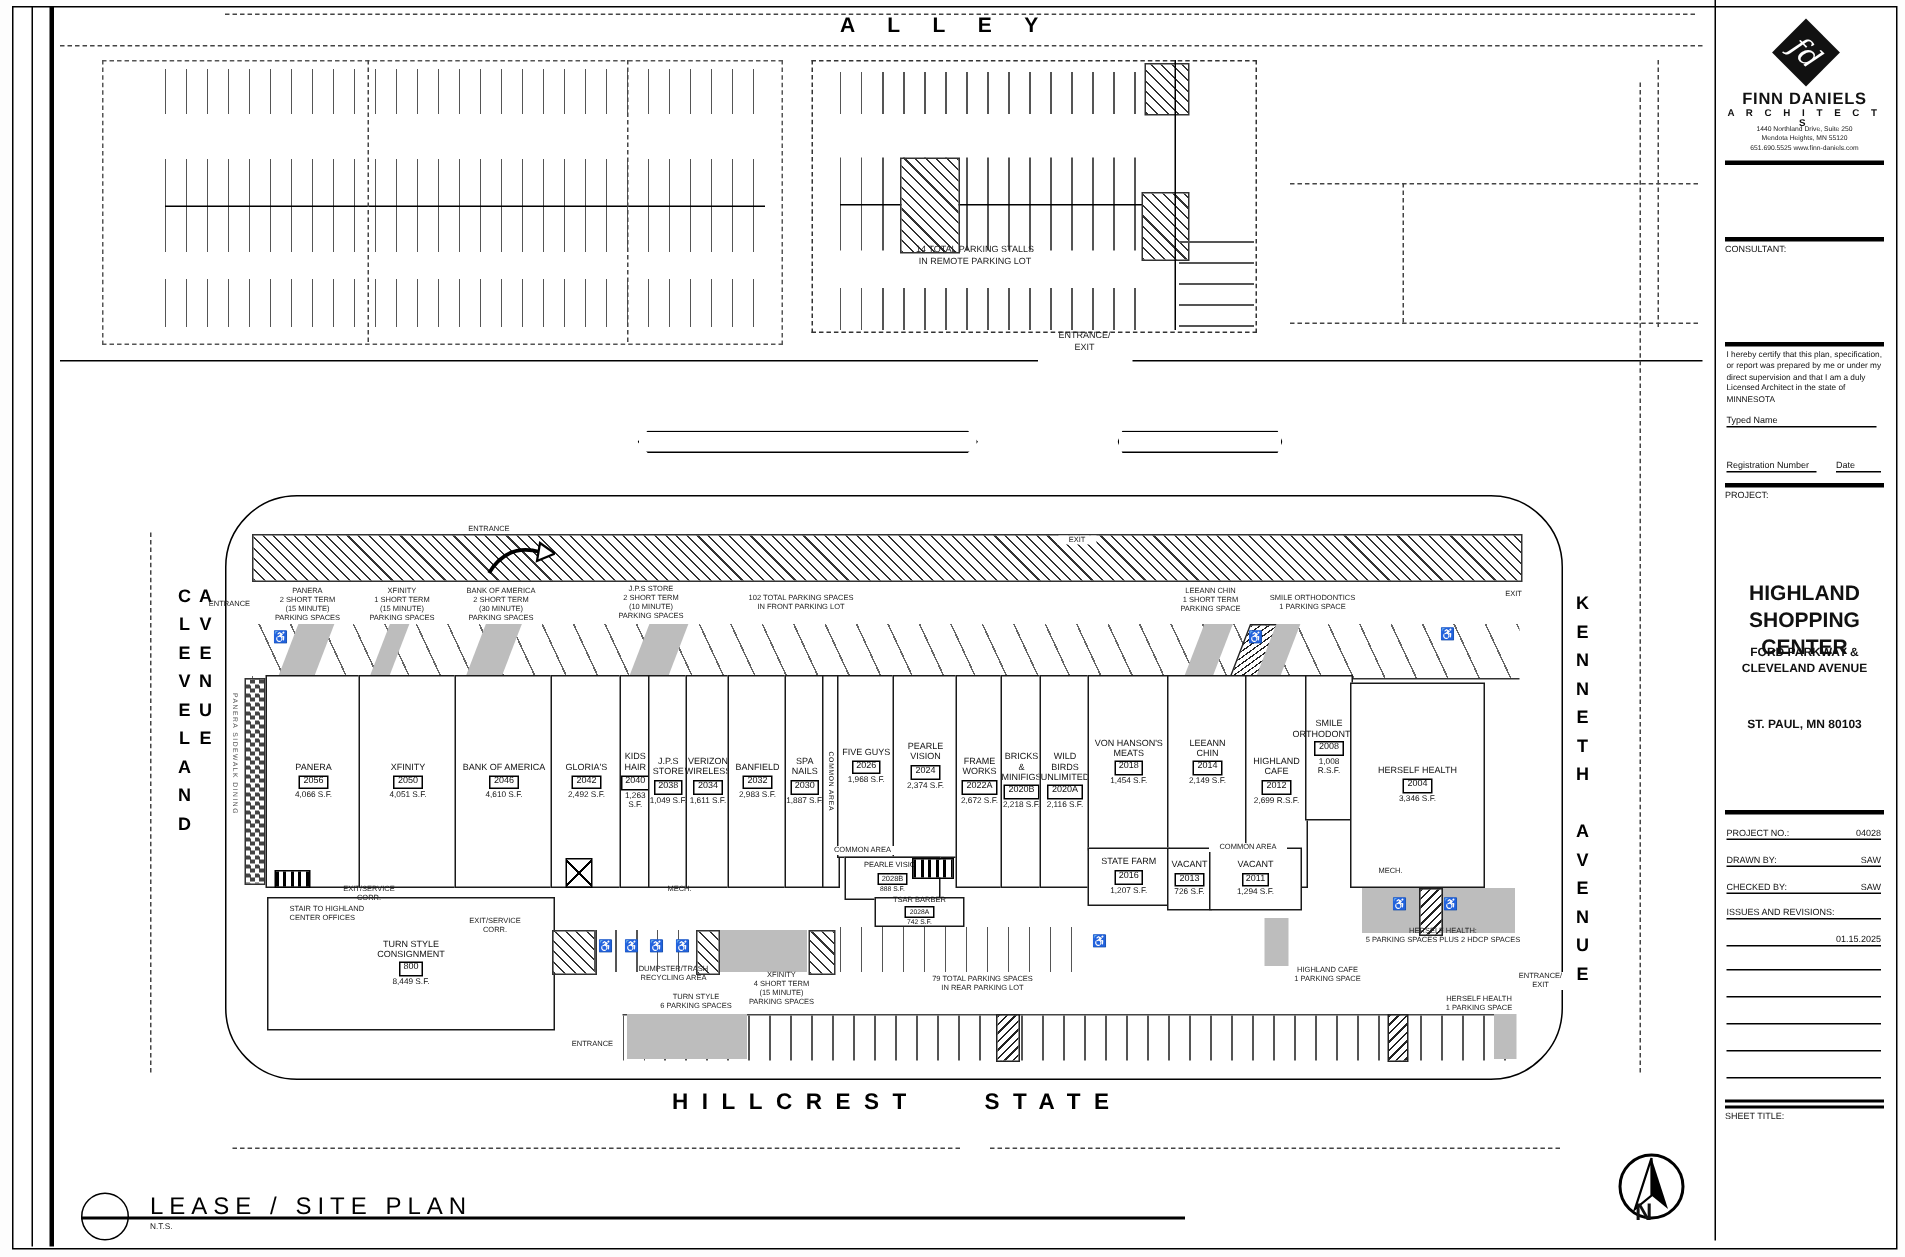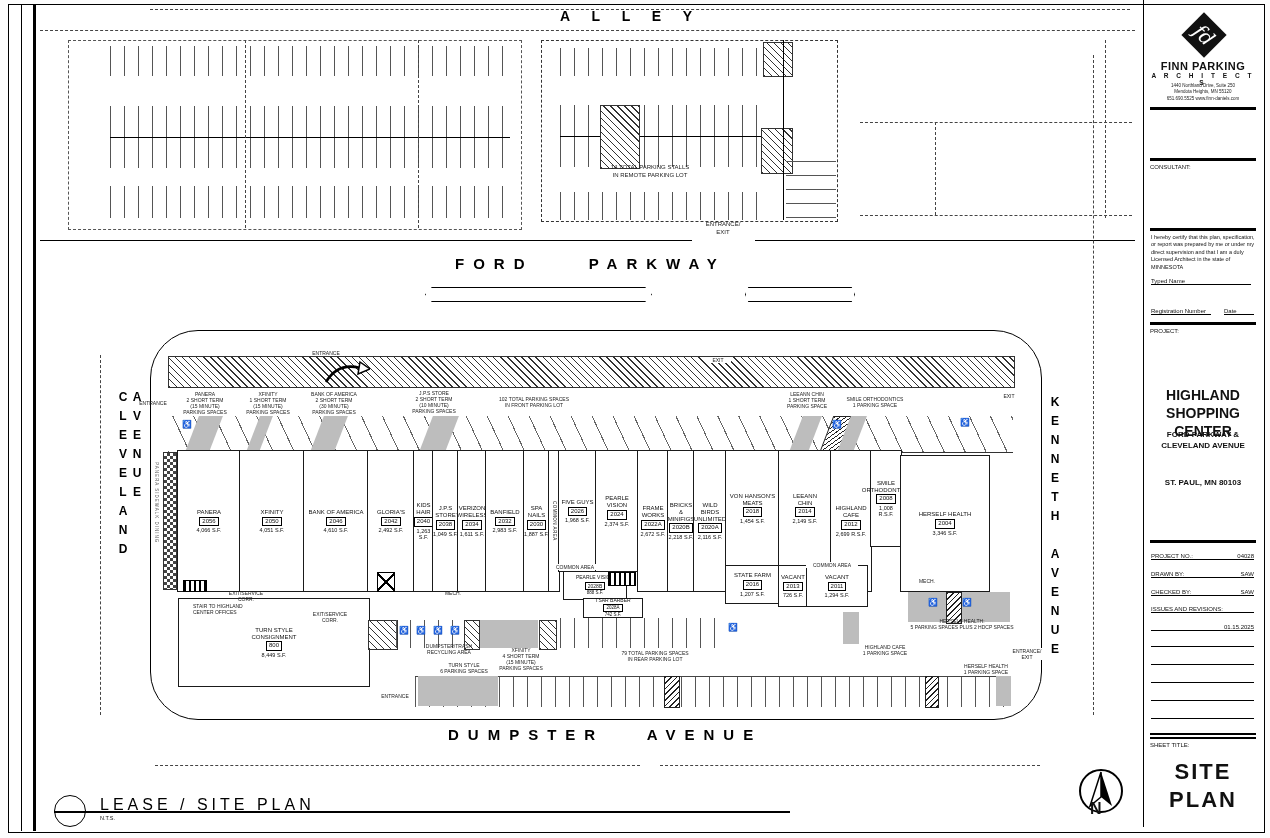--- a/index.html
+++ b/index.html
@@ -77,21 +77,20 @@
 IN REMOTE PARKING LOT</div>
   <div class="a t" style="left:700px;top:221px;width:46px;">ENTRANCE/
 EXIT</div>
   <div class="a hd" style="left:860px;top:122px;width:272px;"></div>
   <div class="a hd" style="left:860px;top:215px;width:272px;"></div>
   <div class="a vd" style="left:935px;top:122px;height:93px;"></div>
   <div class="a vd" style="left:1105px;top:40px;height:178px;"></div>
 
   <div class="a hl" style="left:40px;top:240px;width:652px;"></div>
   <div class="a hl" style="left:755px;top:240px;width:380px;"></div>
-  <div class="a street-h" style="left:455px;top:255px;word-spacing:42px;">FORD   PARKWAY</div>
   <div class="a median" style="left:425px;top:287px;width:225px;height:13px;"></div>
   <div class="a median" style="left:745px;top:287px;width:108px;height:13px;"></div>
 
   <div class="a vd" style="left:100px;top:355px;height:360px;"></div>
   <div class="a street-v" style="left:116px;top:390px;height:270px;">CLEVELAND AVENUE</div>
   <div class="a vd" style="left:1093px;top:55px;height:660px;"></div>
   <div class="a street-v" style="left:1048px;top:395px;height:280px;">KENNETH AVENUE</div>
 
   <div class="a site" style="left:150px;top:330px;width:890px;height:388px;"></div>
 
@@ -337,21 +336,21 @@
   <div class="a t45" style="left:856px;top:644px;width:58px;">HIGHLAND CAFE
 1 PARKING SPACE</div>
   <div class="a t45" style="left:910px;top:618px;width:104px;">HERSELF HEALTH:
 5 PARKING SPACES PLUS 2 HDCP SPACES</div>
   <div class="a t45" style="left:950px;top:663px;width:72px;">HERSELF HEALTH
 1 PARKING SPACE</div>
   <div class="a t45" style="left:376px;top:693px;width:38px;background:#fff;">ENTRANCE</div>
   <div class="a t45" style="left:1008px;top:648px;width:38px;background:#fff;">ENTRANCE/
 EXIT</div>
 
-  <div class="a street-h" style="left:448px;top:726px;word-spacing:30px;">DUMPSTER   AVENUE</div>
+  <div class="a street-h" style="left:448px;top:726px;word-spacing:30px;">HILLCREST   STATE</div>
   <div class="a hd" style="left:155px;top:765px;width:485px;"></div>
   <div class="a hd" style="left:660px;top:765px;width:380px;"></div>
 
   <div class="a" style="left:54px;top:795px;width:30px;height:30px;border:1.5px solid #000;border-radius:50%;"></div>
   <div class="a hl" style="left:54px;top:811px;width:736px;background:#000;height:1.5px;"></div>
   <div class="a footer-title" style="left:100px;top:796px;">LEASE / SITE PLAN</div>
   <div class="a" style="left:100px;top:815px;font-size:5.5px;">N.T.S.</div>
 
   <svg class="a" style="left:1074px;top:766px;" width="54" height="56">
     <circle cx="27" cy="25" r="21" fill="none" stroke="#000" stroke-width="2"></circle>
@@ -360,21 +359,21 @@
   </svg>
   <div class="a" style="left:1090px;top:800px;font-weight:bold;font-size:16px;">N</div>
 
   <div class="a" id="tblock">
     <svg class="a" style="left:37px;top:12px;" width="46" height="46">
       <g transform="rotate(45 23 23)">
         <rect x="7" y="7" width="32" height="32" fill="#111"></rect>
         <text x="23" y="30" text-anchor="middle" font-family="DejaVu Serif, serif" font-style="italic" font-size="20" fill="#fff">fd</text>
       </g>
     </svg>
-    <div class="a logo-name" style="left:4px;top:60px;width:110px;">FINN PARKING</div>
+    <div class="a logo-name" style="left:4px;top:60px;width:110px;">FINN DANIELS</div>
     <div class="a logo-sub" style="left:4px;top:72px;width:110px;">A R C H I T E C T S</div>
     <div class="a logo-addr" style="left:4px;top:83px;width:110px;">1440 Northland Drive, Suite 250
 Mendota Heights, MN 55120
 651.690.5525   www.finn-daniels.com</div>
     <div class="tb-rule" style="top:107px;"></div>
 
     <div class="tb-rule" style="top:158px;"></div>
     <div class="a tb-label" style="left:6px;top:164px;">CONSULTANT:</div>
 
     <div class="tb-rule" style="top:228px;"></div>
@@ -419,16 +418,14 @@
     </div>
     <div class="a" style="left:7px;top:646px;width:103px;border-bottom:1px solid #000;"></div>
     <div class="a" style="left:7px;top:664px;width:103px;border-bottom:1px solid #000;"></div>
     <div class="a" style="left:7px;top:682px;width:103px;border-bottom:1px solid #000;"></div>
     <div class="a" style="left:7px;top:700px;width:103px;border-bottom:1px solid #000;"></div>
     <div class="a" style="left:7px;top:718px;width:103px;border-bottom:1px solid #000;"></div>
 
     <div class="tb-rule" style="top:733px;height:2px;"></div>
     <div class="tb-rule" style="top:737px;height:2px;"></div>
     <div class="a tb-label" style="left:6px;top:742px;">SHEET TITLE:</div>
-    <div class="a sheet-title" style="left:4px;top:758px;width:110px;">SITE
-PLAN</div>
   </div>
 </div>
 
 </body></html>

